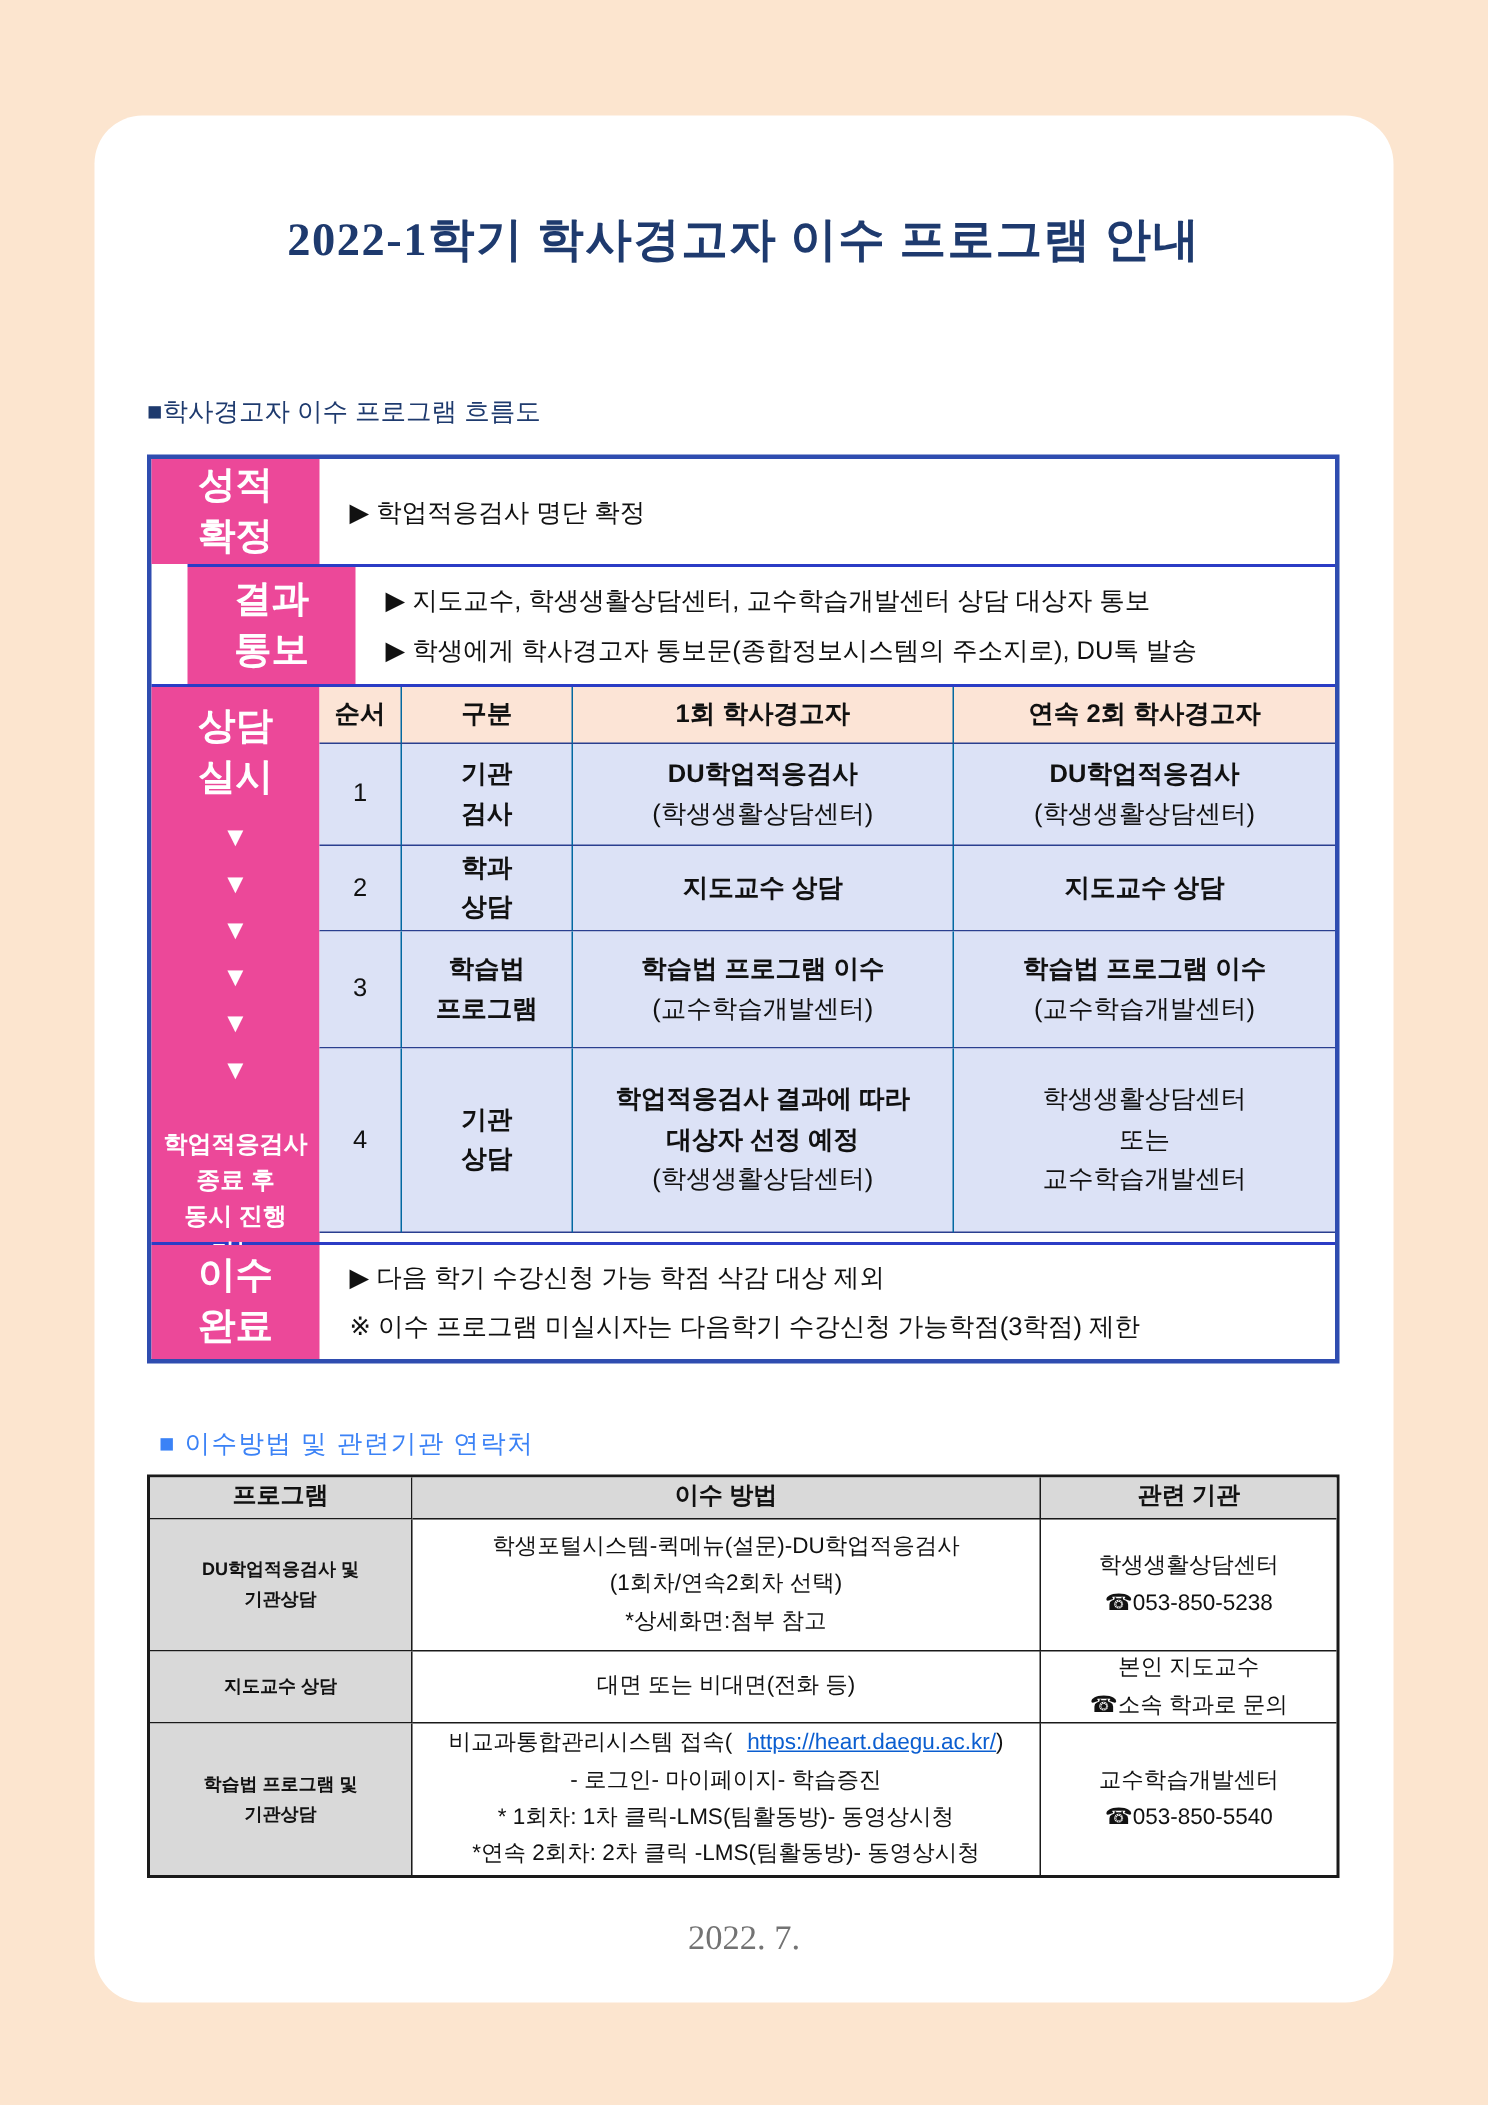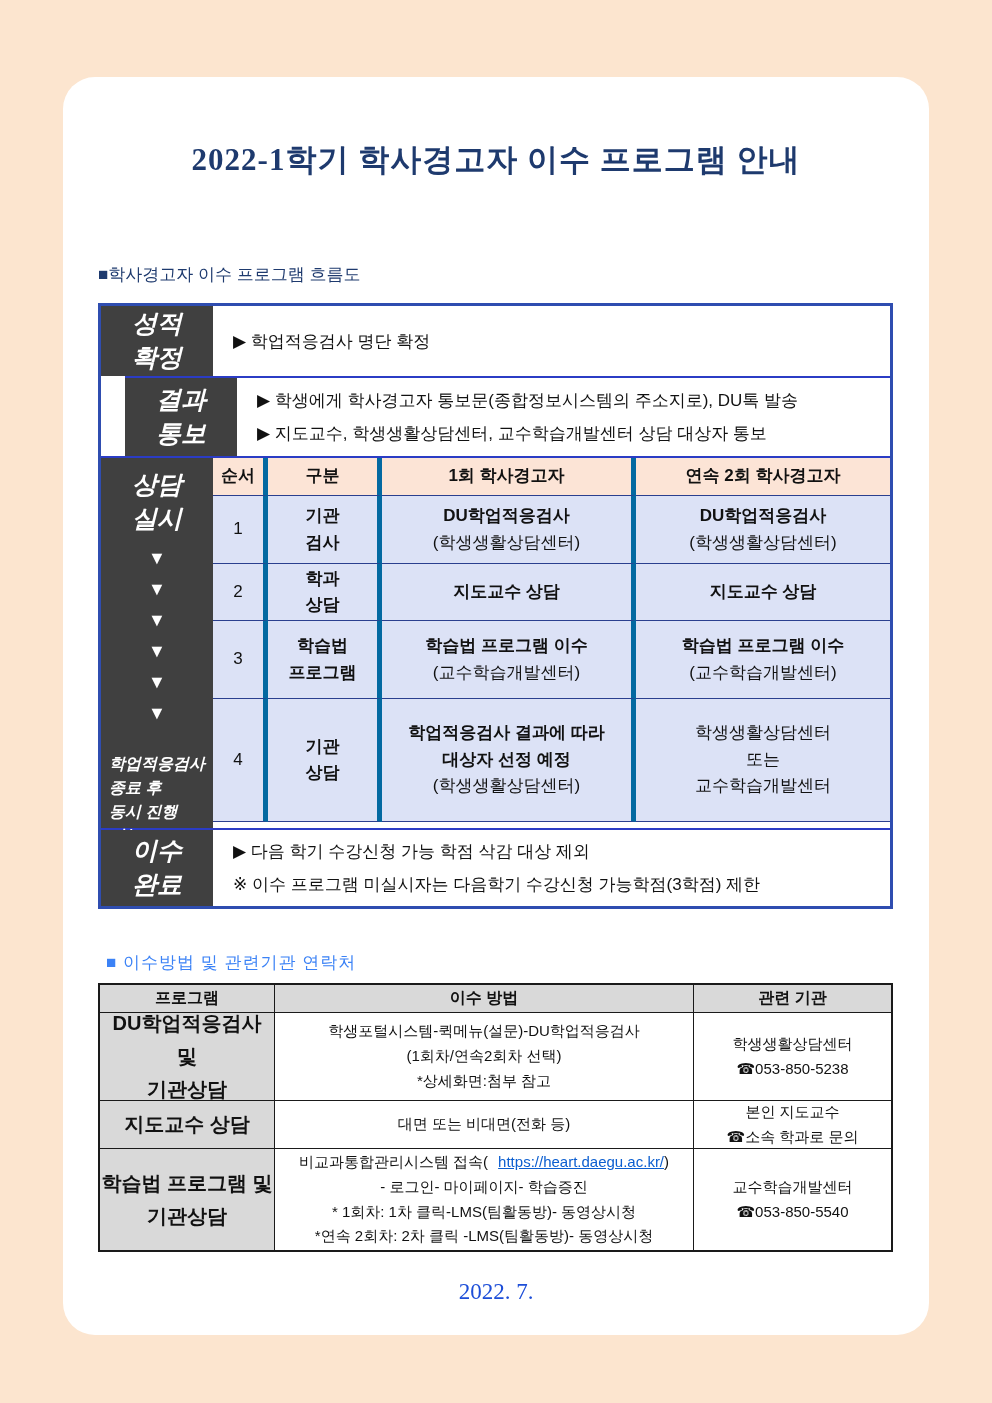--- a/index.html
+++ b/index.html
@@ -12,40 +12,40 @@
            font-size:31px; letter-spacing:1px; color:#1e3a6e; }
 
   .sec-title { position:absolute; font-size:17px; font-weight:normal; }
   .sec1 { top:186px; left:35px; color:#1e3a6e; }
   .sec2 { top:874px; left:43px; color:#3b82f6; letter-spacing:1px; }
 
   
   .flow-table { position:absolute; left:35px; top:226px; width:795px; border:3px solid #2f4db0; background:#fff; }
   .flow-row { display:flex; }
   .flow-row + .flow-row { border-top:2px solid #2b3cc5; }
-  .stage { width:112px; flex:0 0 112px; background:#404040; color:#fff; font-weight:bold;
+  .stage { width:112px; flex:0 0 112px; background:#ec4899; color:#fff; font-weight:bold;
            display:flex; flex-direction:column; align-items:center; justify-content:center;
-           white-space:pre-line; font-size:25px; line-height:1.35;font-style:italic; }
+           text-align:center; white-space:pre-line; font-size:25px; line-height:1.35; }
   .flow-content { flex:1; display:flex; flex-direction:column; justify-content:center;
                   padding-left:20px; gap:10px; font-size:17px; }
   .flow-item { white-space:pre-line; }
   .row-grade   { height:70px; }
   .row-notify  { height:80px;margin-left:24px; }
   .row-counsel { height:372px; }
   .row-complete{ height:78px; }
 
   .row-counsel .stage { justify-content:flex-start; padding-top:10px; }
   .arrow { font-size:18px; line-height:1; margin-top:13px; color:#fff; }
   .stage-note { font-size:16px; line-height:1.5; margin-top:30px; white-space:pre-line; }
 
   .row-counsel .flow-content { padding:0; justify-content:flex-start; gap:0; }
 
   .inner-table { display:grid; grid-template-columns:55px 114px 1fr 1fr;
                  grid-template-rows:38px 68px 57px 78px 123px; width:100%; }
-  .icell { border-right:5px solid #0369a1; border-bottom:1px solid #2a3f8f;
+  .icell { border-right:1px solid #0369a1; border-bottom:1px solid #2a3f8f;
            display:flex; flex-direction:column; align-items:center; justify-content:center;
            text-align:center; white-space:pre-line; font-size:17px; line-height:1.55; }
   .icell:nth-child(4n) { border-right:none; }
   .ihead { background:#fce4d6; font-weight:bold; }
   .ibody { background:#dce2f6; }
   .cell-main { font-weight:bold; }
   .cell-main.normal { font-weight:normal; }
   .cell-sub { font-weight:normal; }
   .cell-sub:empty { display:none; }
   .cat { font-weight:bold; }
@@ -54,25 +54,25 @@
   .contact-table { position:absolute; left:35px; top:906px; width:795px;
                    display:grid; grid-template-columns:175px 419px 1fr;
                    grid-template-rows:28px 88px 48px 101px;
                    border:2px solid #1a1a1a; background:#fff; font-size:15px; }
   .ccell { border-right:1px solid #1a1a1a; border-bottom:1px solid #1a1a1a;
            display:flex; flex-direction:column; align-items:center; justify-content:center;
            text-align:center; white-space:pre-line; line-height:1.65; }
   .ccell.last-col { border-right:none; }
   .ccell.last-row { border-bottom:none; }
   .chead { background:#d9d9d9; font-weight:bold; font-size:16px; }
-  .cprog { background:#d9d9d9; font-weight:bold; font-size:20px; }
+  .cprog { background:#d9d9d9; font-weight:bold; font-size:12px; }
   .link { color:#0b5ed0; text-decoration:underline;margin-left:10px; }
 
   .footer-date { position:absolute; top:1202px; left:0; width:100%; text-align:center;
-                 font-family:"Liberation Serif","DejaVu Serif",serif; font-size:23px; color:#1d4ed8; }
+                 font-family:"Liberation Serif","DejaVu Serif",serif; font-size:23px; color:#737373; }
 </style>
 </head>
 <body>
 
 <div class="card">
 
   <div class="title">2022-1학기 학사경고자 이수 프로그램 안내</div>
 
   <div class="sec-title sec1">■학사경고자 이수 프로그램 흐름도</div>
 
@@ -83,22 +83,22 @@
 확정</div>
       <div class="flow-content">
         <div class="flow-item">▶  학업적응검사 명단 확정</div>
       </div>
     </div>
 
     <div class="flow-row row-notify">
       <div class="stage">결과
 통보</div>
       <div class="flow-content">
+        <div class="flow-item">▶  지도교수, 학생생활상담센터, 교수학습개발센터 상담 대상자 통보</div>
         <div class="flow-item">▶  학생에게 학사경고자 통보문(종합정보시스템의 주소지로), DU톡 발송</div>
-        <div class="flow-item">▶  지도교수, 학생생활상담센터, 교수학습개발센터 상담 대상자 통보</div>
       </div>
     </div>
 
     <div class="flow-row row-counsel">
       <div class="stage">
         <span style="white-space:pre-line;">상담
 실시</span>
         <span class="arrow">▼</span>
         <span class="arrow">▼</span>
         <span class="arrow">▼</span>

